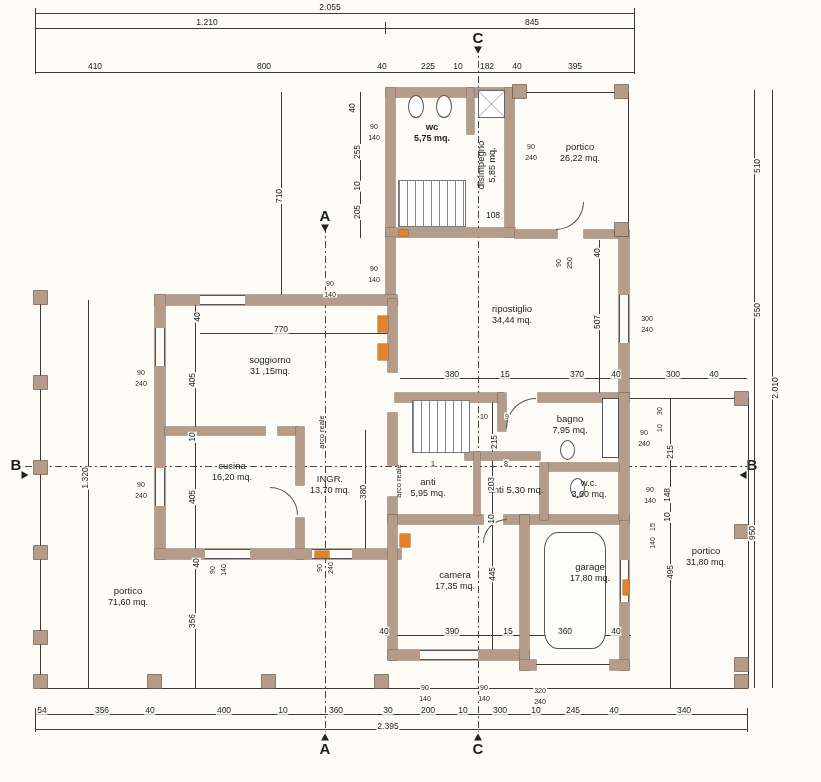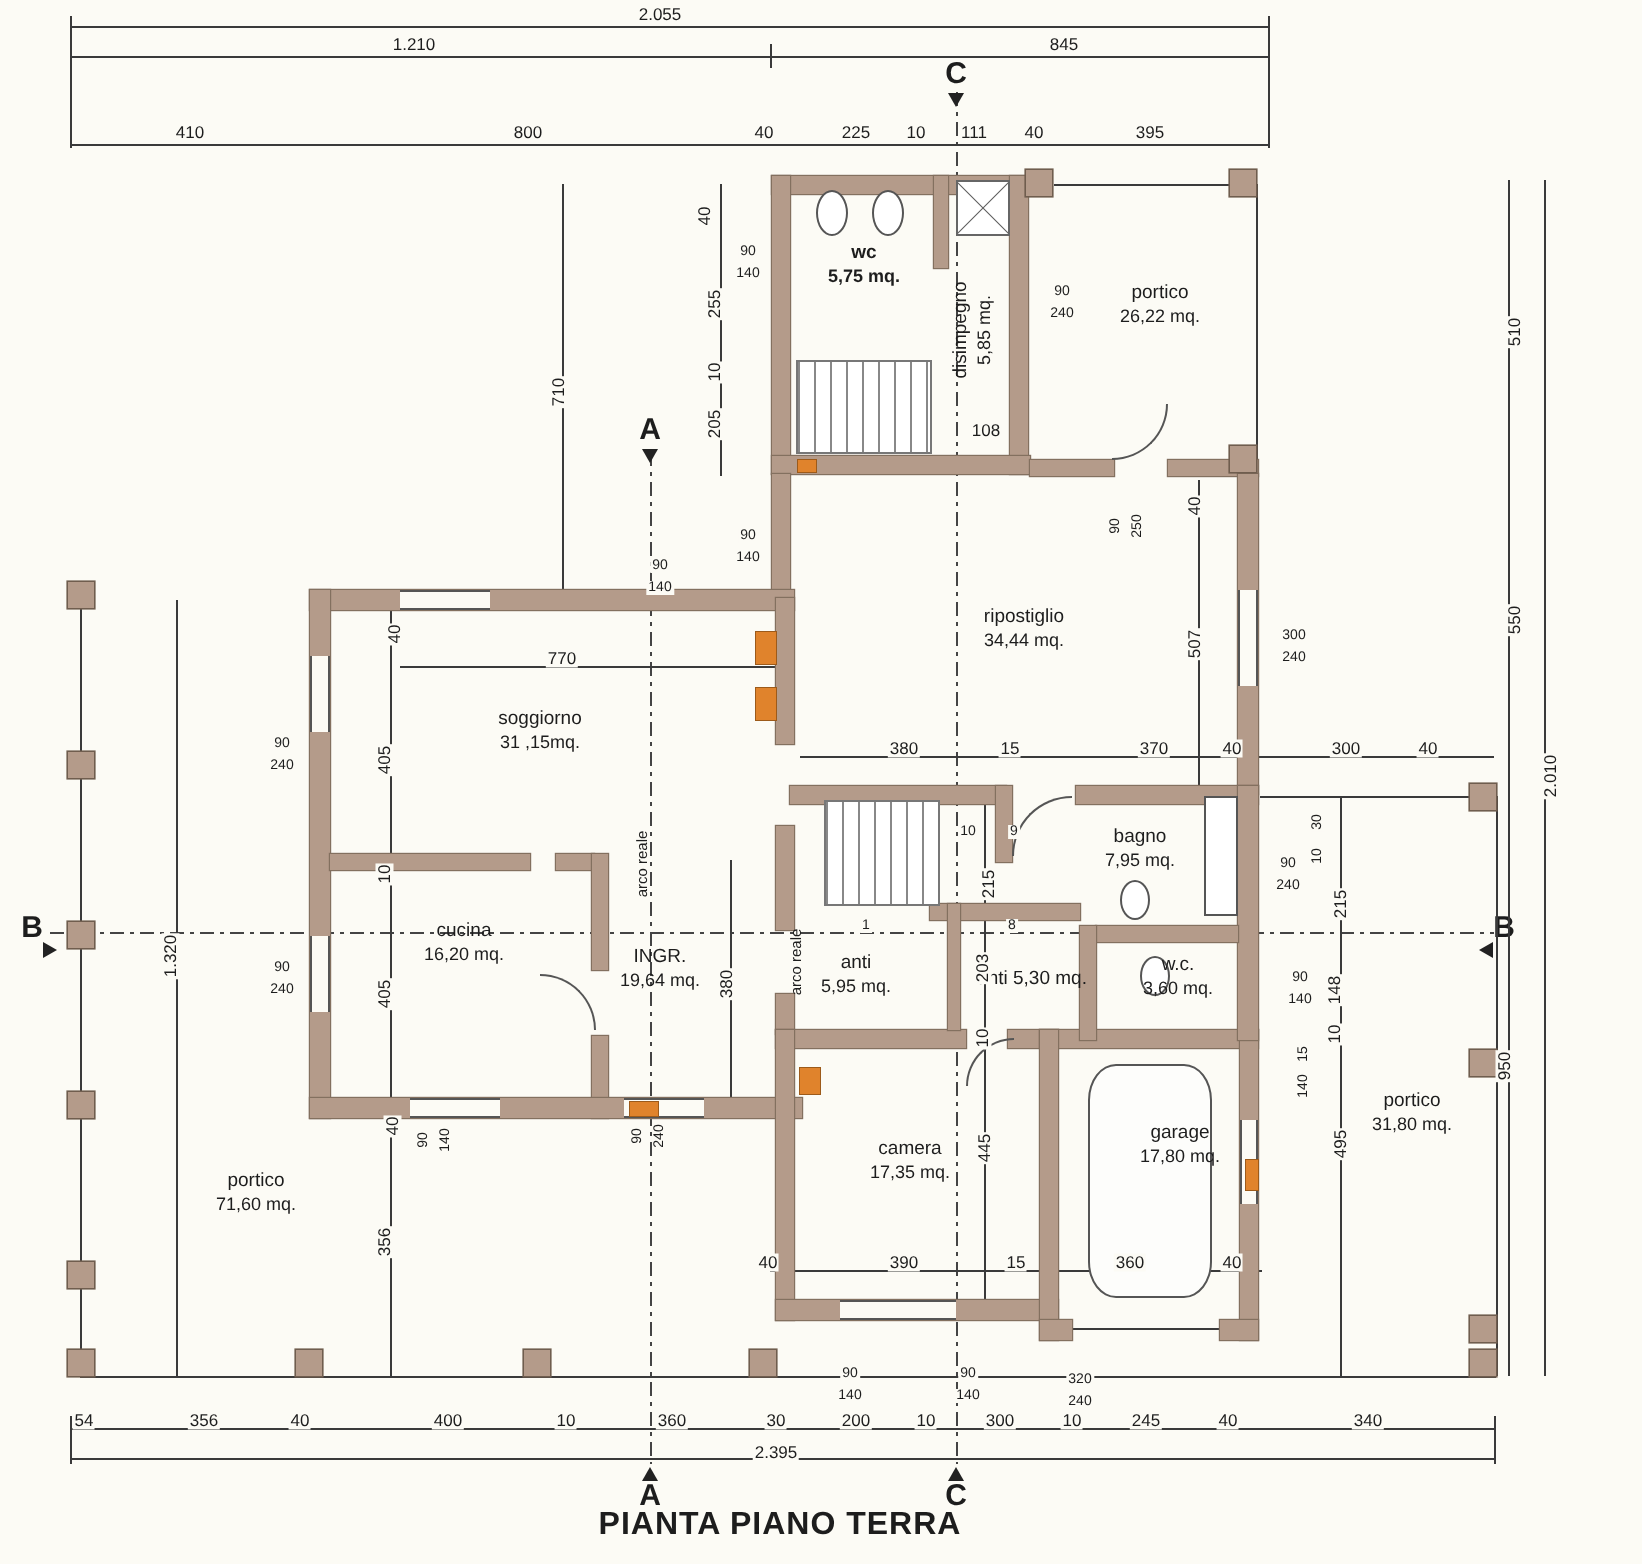--- a/index.html
+++ b/index.html
@@ -59,21 +59,20 @@
   <div class="tri tri-up" style="left:325px;top:737px"></div>
   <div class="sec-letter" style="left:478px;top:37px">C</div>
   <div class="tri tri-down" style="left:478px;top:50px"></div>
   <div class="sec-letter" style="left:478px;top:748px">C</div>
   <div class="tri tri-up" style="left:478px;top:737px"></div>
   <div class="sec-letter" style="left:16px;top:464px">B</div>
   <div class="tri tri-right" style="left:25px;top:475px"></div>
   <div class="sec-letter" style="left:752px;top:464px">B</div>
   <div class="tri tri-left" style="left:743px;top:475px"></div>
 
-  <div class="plan-title">PIANTA PIANO TERRA</div>
 <div class="tline" style="left: 35px; top: 13px; width: 600px; height: 1px;"></div>
     <div class="tline" style="left: 35px; top: 28px; width: 600px; height: 1px;"></div>
     <div class="tline" style="left: 35px; top: 72px; width: 600px; height: 1px;"></div>
     <div class="tline" style="left: 385px; top: 22px; width: 1px; height: 12px;"></div>
     <div class="tline" style="left: 35px; top: 8px; width: 1px; height: 66px;"></div>
     <div class="tline" style="left: 634px; top: 8px; width: 1px; height: 66px;"></div>
     <div class="tline" style="left: 35px; top: 714px; width: 713px; height: 1px;"></div>
     <div class="tline" style="left: 35px; top: 729px; width: 713px; height: 1px;"></div>
     <div class="tline" style="left: 35px; top: 708px; width: 1px; height: 24px;"></div>
     <div class="tline" style="left: 747px; top: 708px; width: 1px; height: 24px;"></div>
@@ -198,21 +197,21 @@
     <div class="room-label" style="left: 270px; top: 366px; text-align: center;">
       <div class="rn">soggiorno</div>
       <div class="ra">31 ,15mq.</div>
     </div>
     <div class="room-label" style="left: 232px; top: 472px;">
       <div class="rn">cucina</div>
       <div class="ra">16,20 mq.</div>
     </div>
     <div class="room-label" style="left: 330px; top: 485px;">
       <div class="rn">INGR.</div>
-      <div class="ra">19,64 mq.</div>
+      <div class="ra">13,70 mq.</div>
     </div>
     <div class="room-label" style="left: 428px; top: 488px;">
       <div class="rn">anti</div>
       <div class="ra">5,95 mq.</div>
     </div>
     <div class="room-label" style="left: 516px; top: 490px;">anti 5,30 mq.</div>
     <div class="room-label" style="left: 570px; top: 425px;">
       <div class="rn">bagno</div>
       <div class="ra">7,95 mq.</div>
     </div>
@@ -237,21 +236,21 @@
       <div class="ra">31,80 mq.</div>
     </div>
     <div class="dim" style="left: 330px; top: 7px;">2.055</div>
     <div class="dim" style="left: 207px; top: 22px;">1.210</div>
     <div class="dim" style="left: 532px; top: 22px;">845</div>
     <div class="dim" style="left: 95px; top: 66px;">410</div>
     <div class="dim" style="left: 264px; top: 66px;">800</div>
     <div class="dim" style="left: 382px; top: 66px;">40</div>
     <div class="dim" style="left: 428px; top: 66px;">225</div>
     <div class="dim" style="left: 458px; top: 66px;">10</div>
-    <div class="dim" style="left: 487px; top: 66px;">111</div>
+    <div class="dim" style="left: 487px; top: 66px;">182</div>
     <div class="dim" style="left: 517px; top: 66px;">40</div>
     <div class="dim" style="left: 575px; top: 66px;">395</div>
     <div class="dim vert" style="left: 757px; top: 166px;">510</div>
     <div class="dim vert" style="left: 757px; top: 310px;">550</div>
     <div class="dim vert" style="left: 775px; top: 388px;">2.010</div>
     <div class="dim vert" style="left: 752px; top: 533px;">950</div>
     <div class="dim vert" style="left: 352px; top: 108px;">40</div>
     <div class="dim small" style="left: 374px; top: 126px;">90</div>
     <div class="dim small" style="left: 374px; top: 137px;">140</div>
     <div class="dim vert" style="left: 357px; top: 152px;">255</div>

